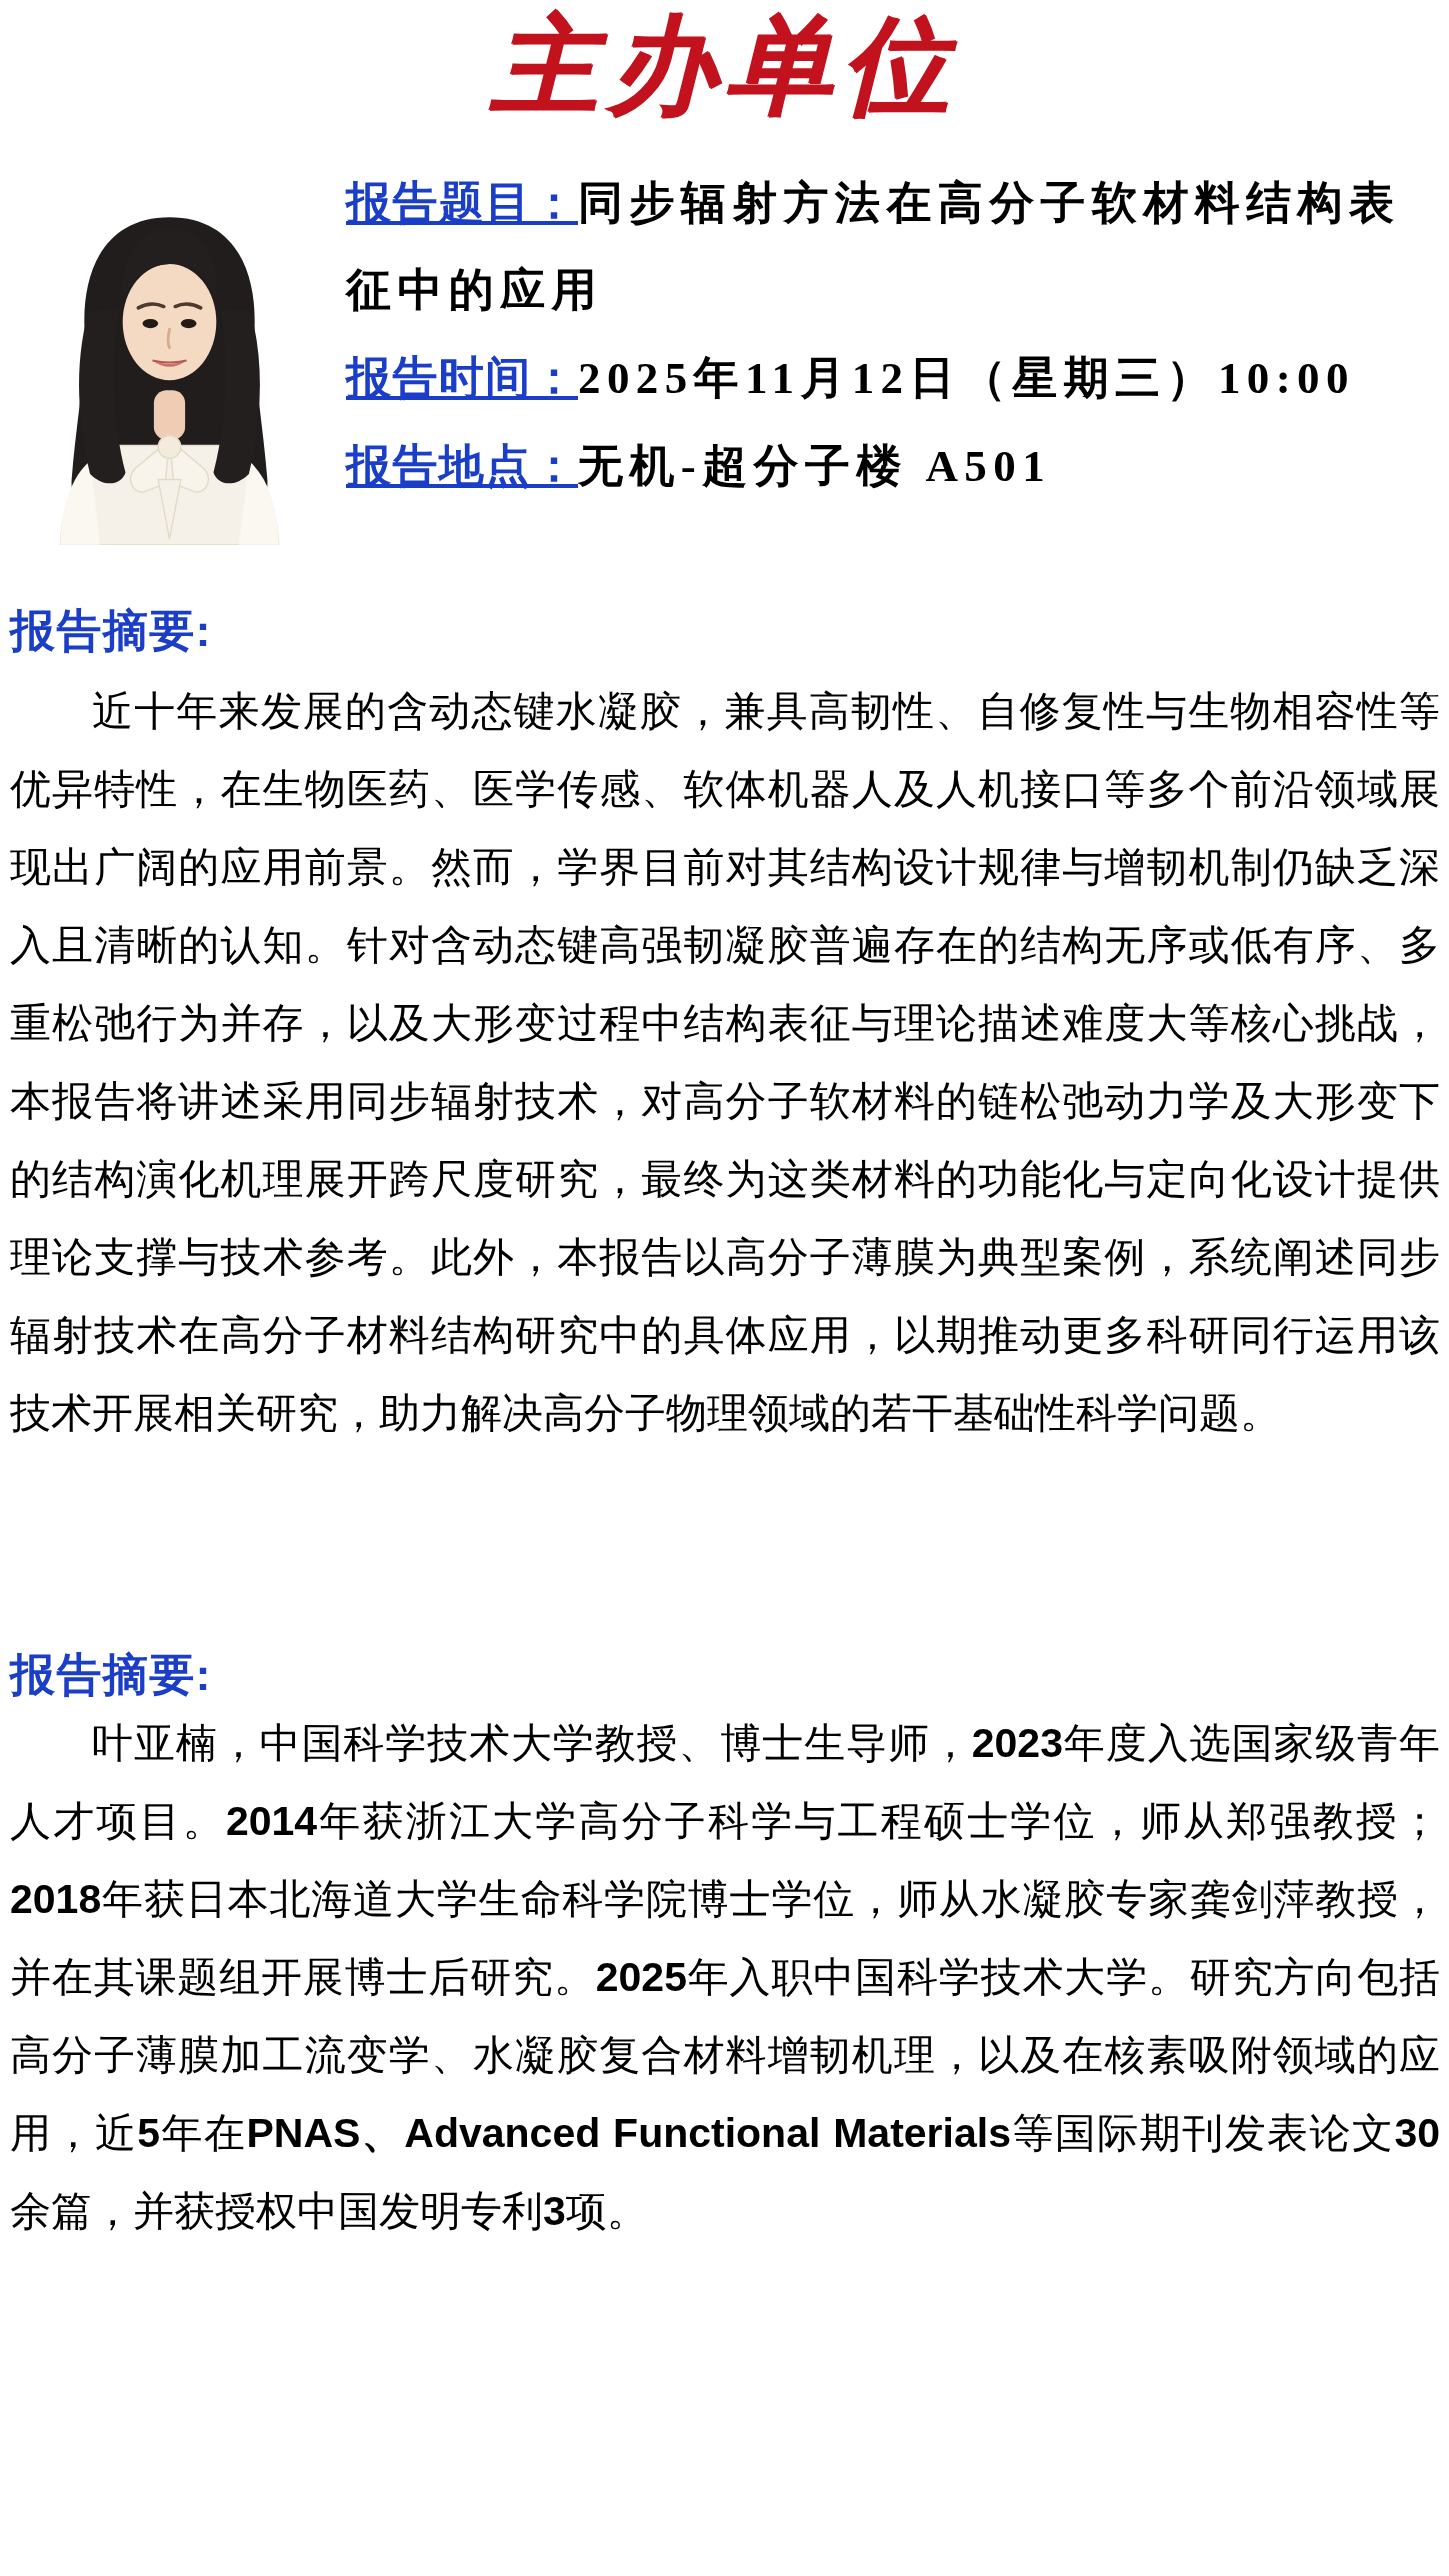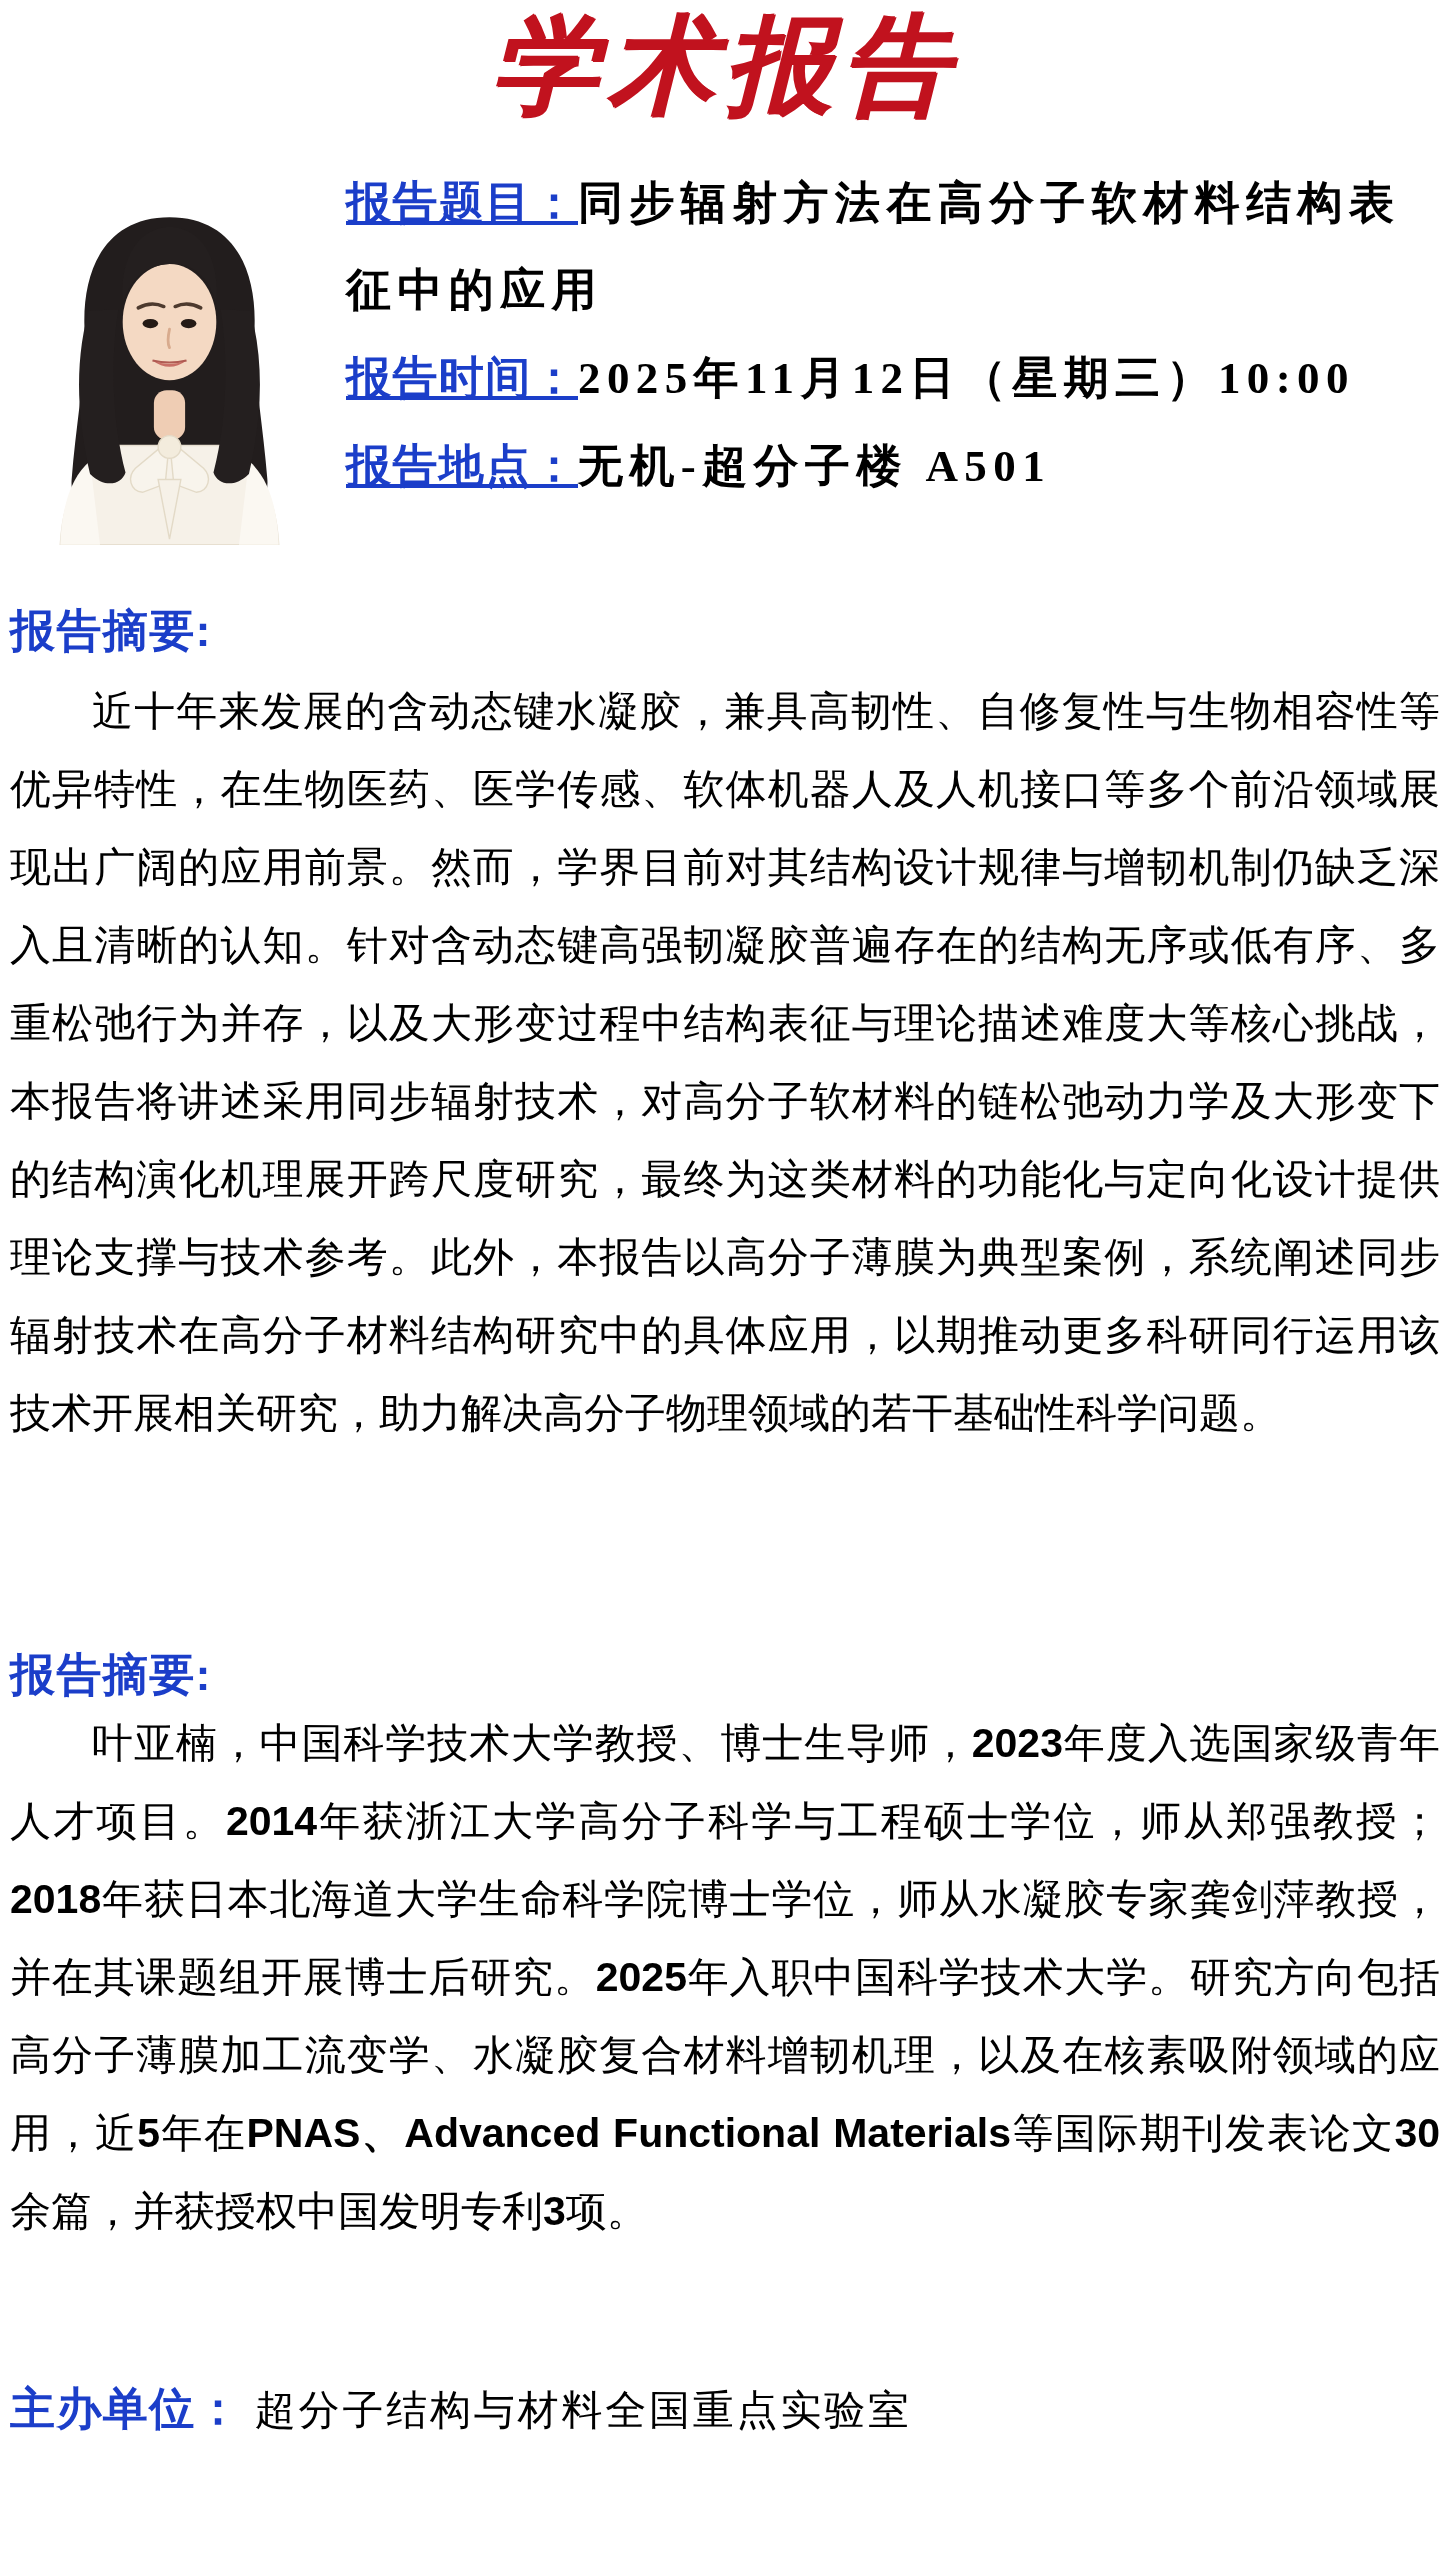--- a/index.html
+++ b/index.html
@@ -86,21 +86,21 @@
     font-family:"Liberation Serif", serif;
     color:var(--text-black);letter-spacing:2.8px;
     padding-left:12.8px;
   }
 </style>
 </head>
 <body>
 
 <div class="page">
 
-  <div class="doc-title">学术报告</div>
+  <div class="doc-title">主办单位</div>
 
   <div class="photo">
     <svg viewBox="0 0 368 500" width="261" height="355" xmlns="http://www.w3.org/2000/svg">
       <rect x="0" y="0" width="368" height="500" fill="#ffffff"></rect>
 
       <path d="M184,38 C95,38 62,110 64,190 C66,262 52,330 46,408 C44,436 60,452 88,446 L280,446 C308,452 324,436 322,408 C316,330 302,262 304,190 C306,110 273,38 184,38 Z" fill="#221d1d"></path>
 
       <path d="M30,500 C34,430 60,382 108,360 L260,360 C308,382 334,430 338,500 Z" fill="#f6f1e8" stroke="#e7dfd0" stroke-width="2"></path>
 
       <path d="M30,500 C32,444 46,404 72,382 L86,500 Z" fill="#fbf8f2"></path>
@@ -140,17 +140,16 @@
   </div>
 
   <div class="section-heading heading-abstract">报告摘要:</div>
 
   <div class="para para-abstract">近十年来发展的含动态键水凝胶，兼具高韧性、自修复性与生物相容性等优异特性，在生物医药、医学传感、软体机器人及人机接口等多个前沿领域展现出广阔的应用前景。然而，学界目前对其结构设计规律与增韧机制仍缺乏深入且清晰的认知。针对含动态键高强韧凝胶普遍存在的结构无序或低有序、多重松弛行为并存，以及大形变过程中结构表征与理论描述难度大等核心挑战，本报告将讲述采用同步辐射技术，对高分子软材料的链松弛动力学及大形变下的结构演化机理展开跨尺度研究，最终为这类材料的功能化与定向化设计提供理论支撑与技术参考。此外，本报告以高分子薄膜为典型案例，系统阐述同步辐射技术在高分子材料结构研究中的具体应用，以期推动更多科研同行运用该技术开展相关研究，助力解决高分子物理领域的若干基础性科学问题。</div>
 
   <div class="section-heading heading-bio">报告摘要:</div>
 
   <div class="para para-bio"><span>叶亚楠，中国科学技术大学教授、博士生导师，</span><span class="bold-run">2023</span><span>年度入选国家级青年人才项目。</span><span class="bold-run">2014</span><span>年获浙江大学高分子科学与工程硕士学位，师从郑强教授；</span><span class="bold-run">2018</span><span>年获日本北海道大学生命科学院博士学位，师从水凝胶专家龚剑萍教授，并在其课题组开展博士后研究。</span><span class="bold-run">2025</span><span>年入职中国科学技术大学。研究方向包括高分子薄膜加工流变学、水凝胶复合材料增韧机理，以及在核素吸附领域的应用，近</span><span class="bold-run">5</span><span>年在</span><span class="bold-run">PNAS、Advanced Functional Materials</span><span>等国际期刊发表论文</span><span class="bold-run">30</span><span>余篇，并获授权中国发明专利</span><span class="bold-run">3</span><span>项。</span></div>
 
-  <div class="footer-row footer-row-organizer"><span class="footer-label">主办单位：</span><span class="footer-value">超分子结构与材料全国重点实验室</span></div>
 
 
 </div>
 
 
 </body></html>

